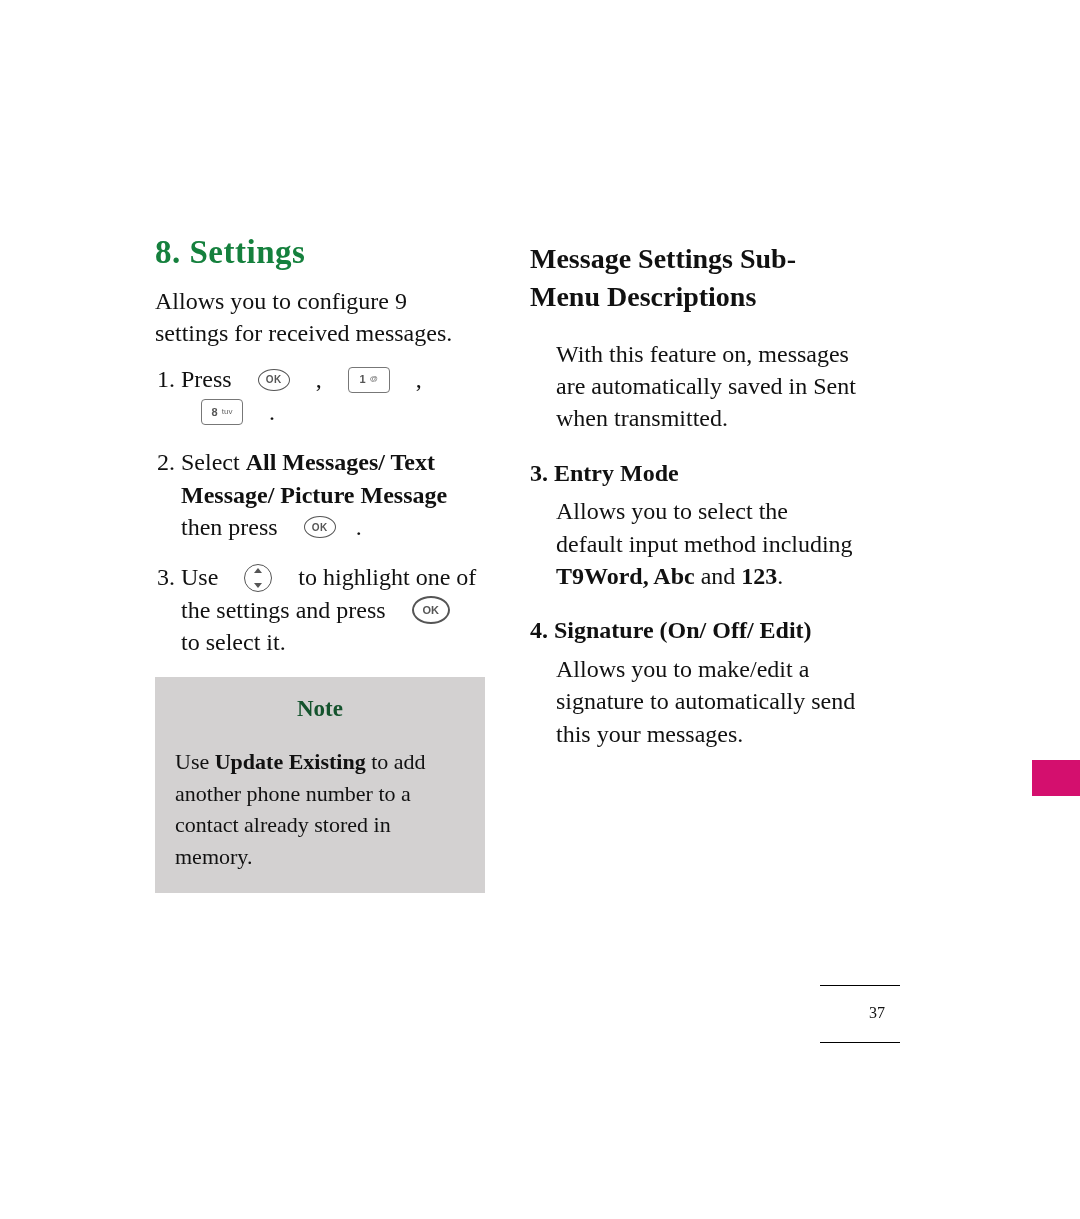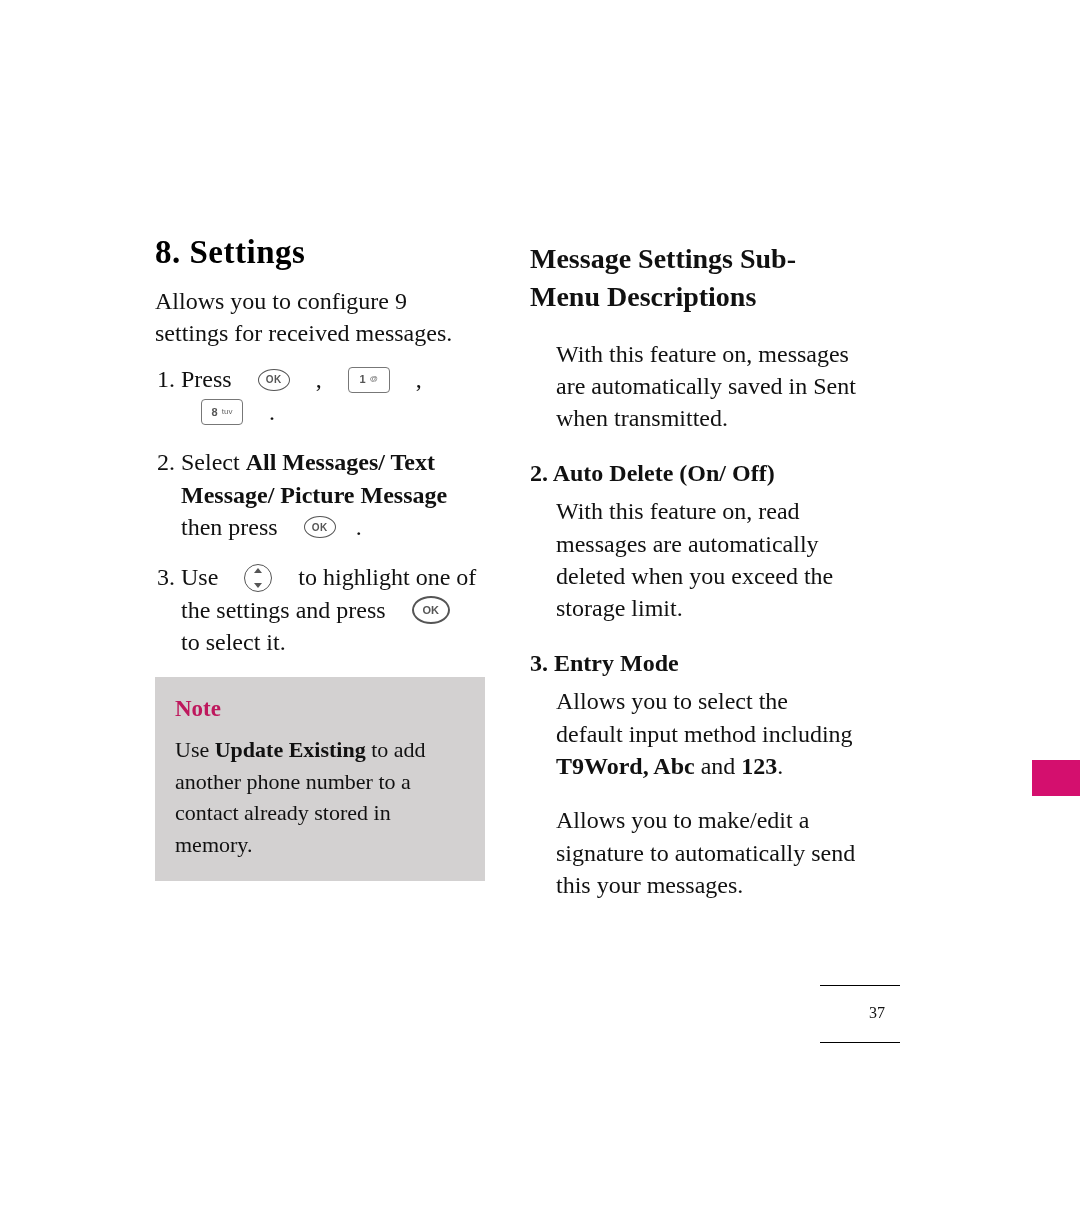--- a/index.html
+++ b/index.html
@@ -21,21 +21,21 @@
   .col {
     position: absolute;
     width: 330px;
   }
   .col-left  { left: 155px; top: 230px; }
   .col-right { left: 530px; top: 240px; }
   h2.section-title {
     margin: 0 0 10px 0;
     font-size: 33px;
     font-weight: 600;
-    color: #000000;
+    color: #15803d;
     letter-spacing: 0.5px;
   }
   p { margin: 6px 0; }
   ol { margin: 10px 0 16px 0; padding-left: 26px; }
   ol li { margin: 14px 0 18px 0; padding-right: 4px; }
   strong { font-weight: 700; }
   .submenu-h {
     font-weight: 700;
     margin: 0 0 22px 0;
     font-size: 28px;
@@ -43,24 +43,25 @@
   .item { margin: 14px 0 22px 0; }
   .item-h { font-weight: 700; margin-bottom: 6px; }
   .item-body { padding-left: 26px; }
 
   .note-box {
     background: #d3d1d1;
     padding: 16px 20px 20px 20px;
     margin-top: 10px;
   }
   .note-title {
-    color: #be185d;
-    font-weight: 700;
-    margin: 0 0 10px 0;
+    color: #14532d;
+    font-weight: 700;
+    margin: 0 0 22px 0;
     font-size: 23px;
+    text-align: center;
   }
   .note-body {
     font-size: 22px;
     line-height: 1.45;
   }
 
   
   .key {
     display: inline-flex;
     align-items: center;
@@ -204,33 +205,30 @@
   </div>
 
   <div class="col col-right">
 
     <div class="submenu-h">Message Settings Sub-Menu Descriptions</div>
 
     <div class="item">
       <div class="item-body">With this feature on, messages are automatically saved in Sent when transmitted.</div>
     </div>
 
-    <div class="item">
-      <div class="item-h">2. Auto Delete (On/ Off)</div>
-      <div class="item-body">With this feature on, read messages are automatically deleted when you exceed the storage limit.</div>
-    </div>
 
     <div class="item">
       <div class="item-h">3. Entry Mode</div>
       <div class="item-body">
         <span>Allows you to select the default input method including </span><strong>T9Word, Abc</strong><span> and </span><strong>123</strong><span>.</span>
       </div>
     </div>
 
     <div class="item">
+      <div class="item-h">4. Signature (On/ Off/ Edit)</div>
       <div class="item-body">Allows you to make/edit a signature to automatically send this your messages.</div>
     </div>
 
   </div>
 
   <div class="edge-tab"></div>
   <div class="rule-top"></div>
   <div class="page-num">37</div>
   <div class="rule-bot"></div>
 

